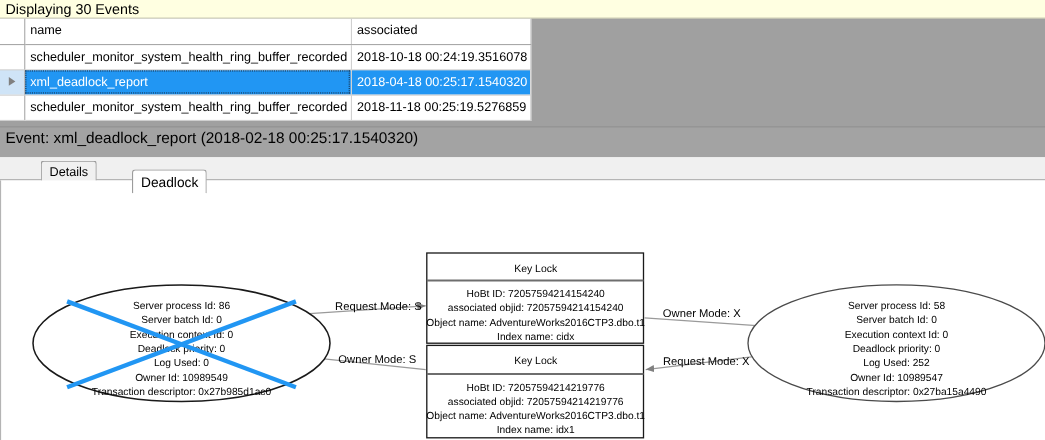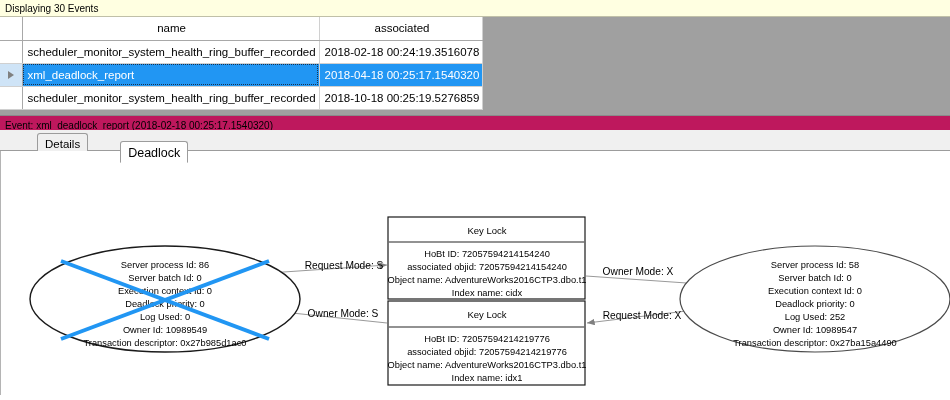--- a/index.html
+++ b/index.html
@@ -16,21 +16,21 @@
     color: #000000;
   }
 
   
   #banner {
     height: 17px;
     background: #ffffe1;
     border-bottom: 1px solid #c0c0a8;
     padding: 1px 0 0 5px;
     box-sizing: border-box;
-    font-size: 10px;
+    font-size: 13px;
     line-height: 15px;
     color: #000;
   }
 
   
   #grid-wrap {
     position: relative;
     height: 99px;
     background: #a0a0a0;
     border-bottom: 1px solid #8a8a8a;
@@ -56,21 +56,20 @@
     white-space: nowrap;
     overflow: hidden;
     font-weight: normal;
     text-align: left;
     vertical-align: middle;
     background: #ffffff;
   }
   table.grid th {
     border-bottom: 1px solid #a8a8a8;
     color: #000;
-    text-align: center;
   }
   table.grid th.sel-head, table.grid td.sel-cell {
     border-right: 1px solid #a8a8a8;
     padding: 0;
     text-align: center;
   }
   table.grid tr.selected td.sel-cell {
     background: #cfe4f7;
   }
   table.grid tr.selected td.data-cell {
@@ -86,25 +85,25 @@
     display: inline-block;
     width: 0; height: 0;
     border-left: 6px solid #808080;
     border-top: 4px solid transparent;
     border-bottom: 4px solid transparent;
     vertical-align: middle;
   }
 
   
   #event-head {
-    height: 14px;
+    height: 27px;
     line-height: 19px;
     padding-left: 5px;
-    font-size: 10px;
-    background: #be185d;
+    font-size: 14px;
+    background: #a3a3a3;
     box-sizing: border-box;
   }
 
   
   #tabs {
     position: relative;
     height: 21px;
     padding-left: 5px;
     box-sizing: border-box;
     background: #f0f0f0;
@@ -184,33 +183,33 @@
       <tr>
         <th class="sel-head"></th>
         <th>name</th>
         <th>associated</th>
       </tr>
     </thead>
     <tbody>
       <tr>
         <td class="sel-cell"></td>
         <td class="data-cell name-cell">scheduler_monitor_system_health_ring_buffer_recorded</td>
-        <td class="data-cell">2018-02-18 00:24:19.3516078</td>
+        <td class="data-cell">2018-10-18 00:24:19.3516078</td>
       </tr>
       <tr class="selected">
         <td class="sel-cell">
           <span class="row-arrow"></span>
         </td>
         <td class="data-cell name-cell">xml_deadlock_report</td>
         <td class="data-cell">2018-04-18 00:25:17.1540320</td>
       </tr>
       <tr>
         <td class="sel-cell"></td>
         <td class="data-cell name-cell">scheduler_monitor_system_health_ring_buffer_recorded</td>
-        <td class="data-cell">2018-10-18 00:25:19.5276859</td>
+        <td class="data-cell">2018-11-18 00:25:19.5276859</td>
       </tr>
     </tbody>
   </table>
 </div>
 
 <div id="event-head">
   <span>Event: xml_deadlock_report (2018-02-18 00:25:17.1540320)</span>
 </div>
 
 <div id="tabs">

